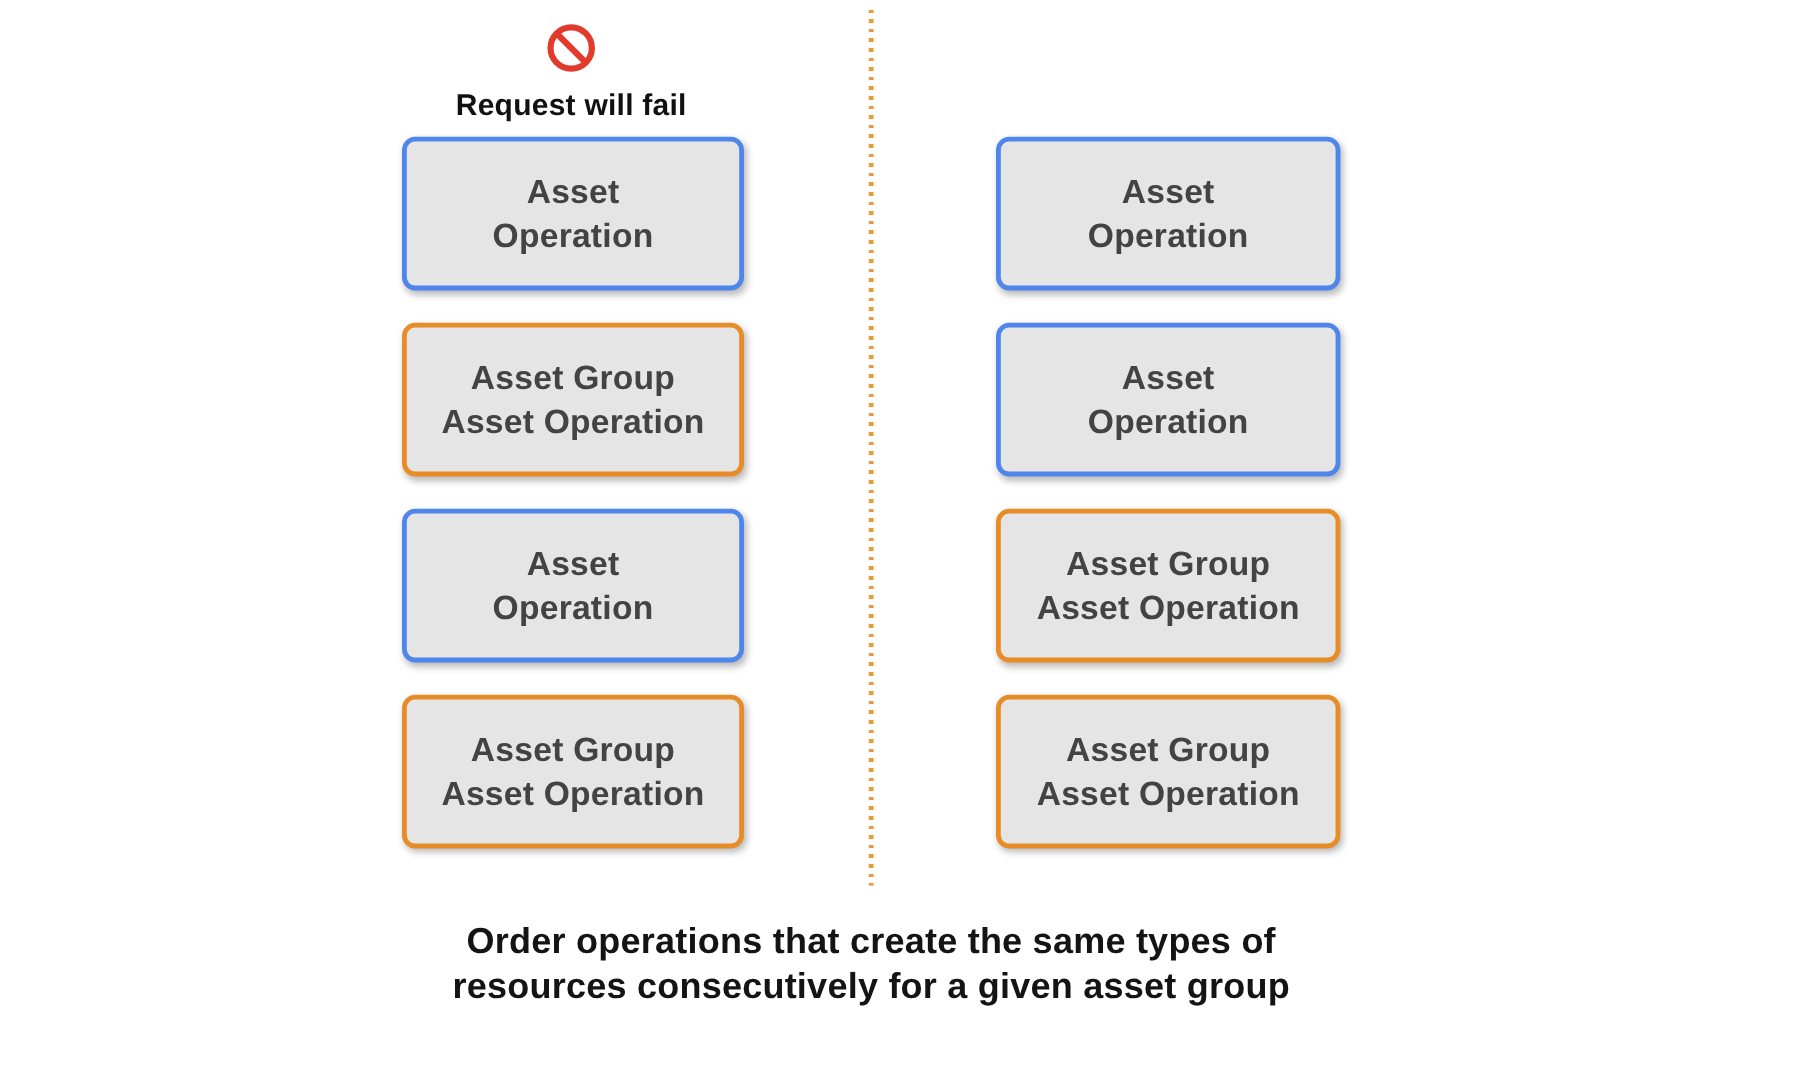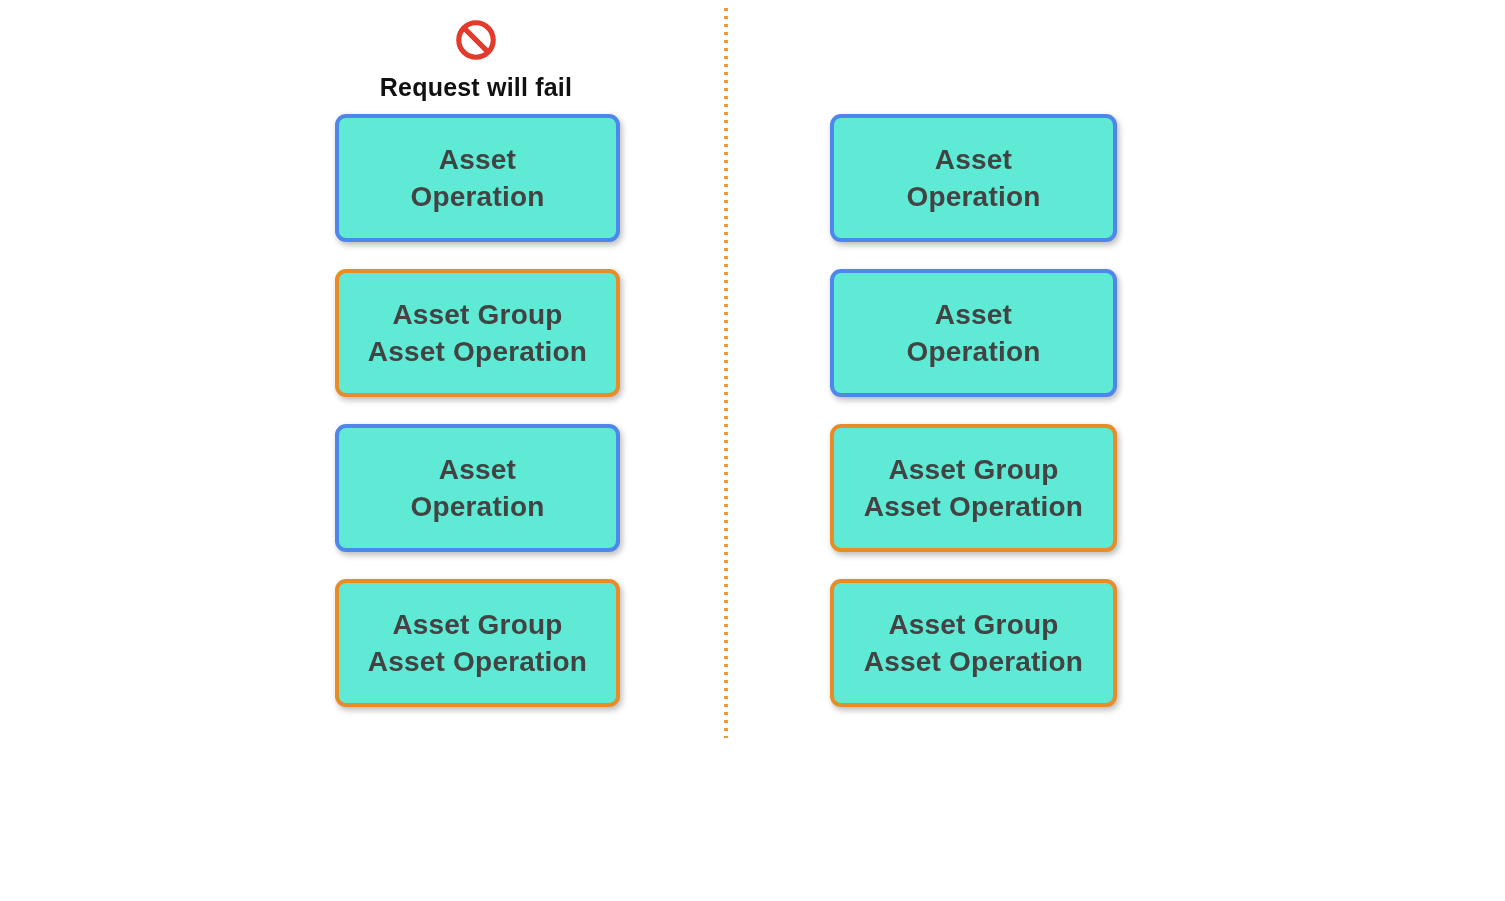--- a/index.html
+++ b/index.html
@@ -30,21 +30,21 @@
     font-weight: 700;
     color: #111111;
     letter-spacing: 0.2px;
     line-height: 30px;
   }
   .box {
     position: absolute;
     width: 285px;
     height: 128px;
     box-sizing: border-box;
-    background: #5eead4;
+    background: #e5e5e5;
     border: 4px solid #888888;
     border-radius: 11px;
     box-shadow: 2px 3px 6px rgba(0,0,0,0.28);
     display: flex;
     align-items: center;
     justify-content: center;
     text-align: center;
     font-size: 28px;
     font-weight: 700;
     color: #434343;
@@ -113,14 +113,16 @@
 
   <div class="box col-succeed r0" style="border-color: rgb(78, 134, 236);">Asset
 Operation</div>
   <div class="box col-succeed r1" style="border-color: rgb(78, 134, 236);">Asset
 Operation</div>
   <div class="box col-succeed r2" style="border-color: rgb(231, 140, 38);">Asset Group
 Asset Operation</div>
   <div class="box col-succeed r3" style="border-color: rgb(231, 140, 38);">Asset Group
 Asset Operation</div>
 
+  <div class="caption">Order operations that create the same types of
+resources consecutively for a given asset group</div>
 
 </div>
 
 </body></html>

